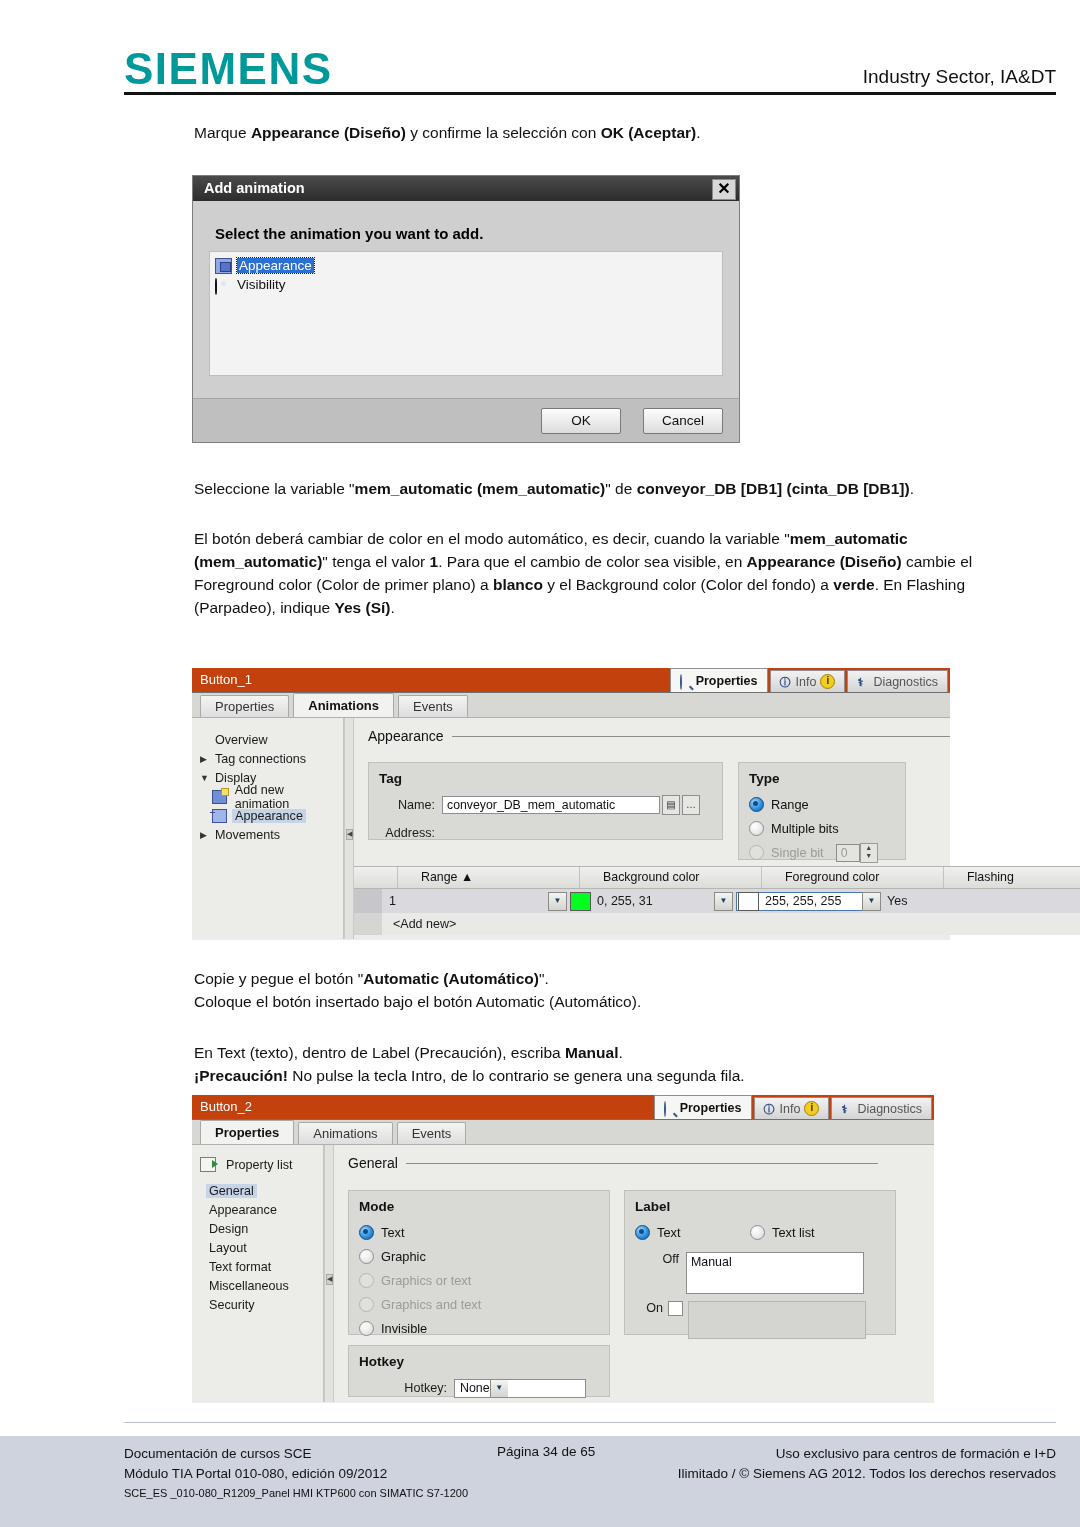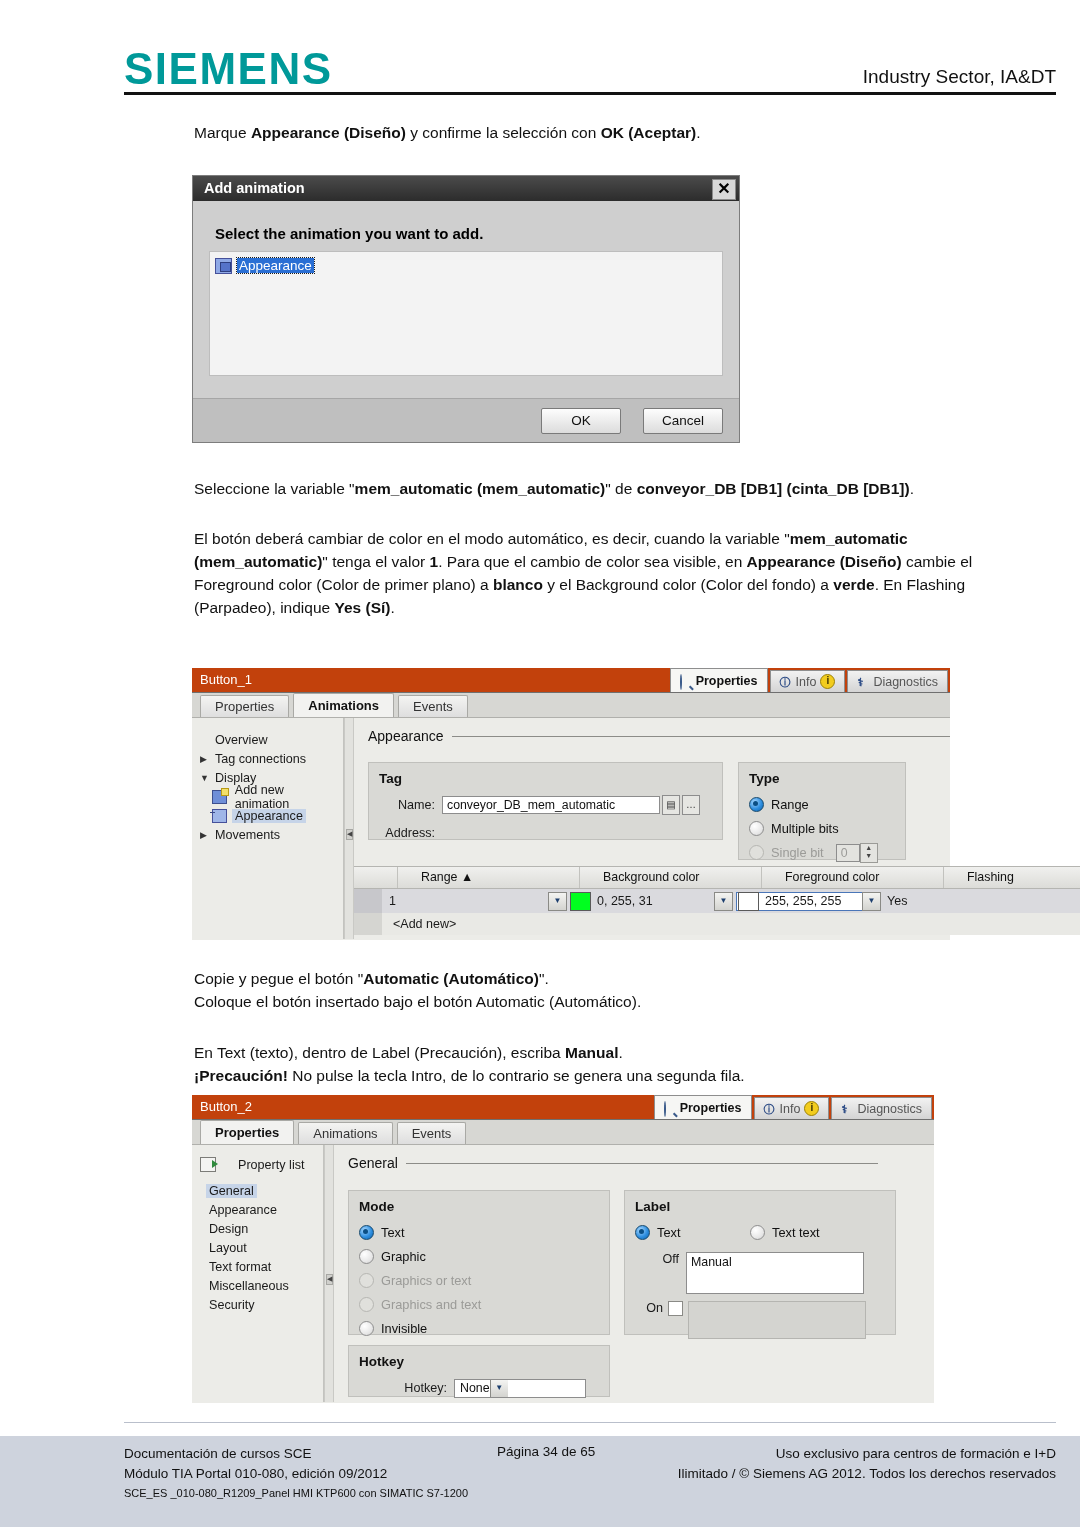--- a/index.html
+++ b/index.html
@@ -183,20 +183,24 @@
     <span>Add animation</span>
     <div class="dlg-close">✕</div>
   </div>
   <div class="dlg-body">
     <div class="dlg-prompt">Select the animation you want to add.</div>
     <div class="dlg-list">
       <div class="dlg-item sel">
         <span class="ico ico-appear"></span>
         <span class="lbl">Appearance</span>
       </div>
+      <div class="dlg-item">
+        <span class="ico"><span class="ico-vis"></span></span>
+        <span class="lbl">Visibility</span>
+      </div>
     </div>
   </div>
   <div class="dlg-foot">
     <div class="dlg-btn ok">OK</div>
     <div class="dlg-btn cancel">Cancel</div>
   </div>
 </div>
 
 <div class="para p-select">
   <span>Seleccione la variable "</span><b>mem_automatic (mem_automatic)</b><span>" de </span><b>conveyor_DB [DB1] (cinta_DB [DB1])</b><span>.</span>
@@ -374,21 +378,21 @@
   </div>
 
   <div class="tia-tabs2">
     <div class="t2 active">Properties</div>
     <div class="t2">Animations</div>
     <div class="t2">Events</div>
   </div>
 
   <div class="tia-main" style="height:257px;">
     <div class="tia-side" style="width:132px;">
-      <div class="side-row" style="margin-top:4px;gap:12px;">
+      <div class="side-row" style="margin-top:4px;">
         <span class="ico-proplist"></span>
         <span class="txt" style="margin-left:7px;">Property list</span>
       </div>
       <div class="side-row sel" style="margin-top:7px;padding-left:14px;">
         <span class="txt">General</span>
       </div>
       <div class="side-row" style="padding-left:14px;">
         <span class="txt">Appearance</span>
       </div>
       <div class="side-row" style="padding-left:14px;">
@@ -444,21 +448,21 @@
 
       <div class="grp" style="position:absolute;left:290px;top:45px;width:272px;height:145px;">
         <div class="grp-h">Label</div>
         <div style="display:flex;align-items:center;">
           <div class="radio" style="width:115px;">
             <span class="rd on"></span>
             <span>Text</span>
           </div>
           <div class="radio">
             <span class="rd"></span>
-            <span>Text text</span>
+            <span>Text list</span>
           </div>
         </div>
         <div style="display:flex;align-items:flex-start;margin-top:6px;">
           <span style="width:44px;text-align:right;margin-right:7px;font-size:12.6px;">Off</span>
           <span class="ta" style="width:178px;height:42px;display:block;">Manual</span>
         </div>
         <div style="display:flex;align-items:flex-start;margin-top:7px;">
           <span style="width:28px;text-align:right;margin-right:5px;font-size:12.6px;">On</span>
           <span class="chk"></span>
           <span class="ta dis" style="width:178px;height:38px;display:block;margin-left:5px;"></span>

